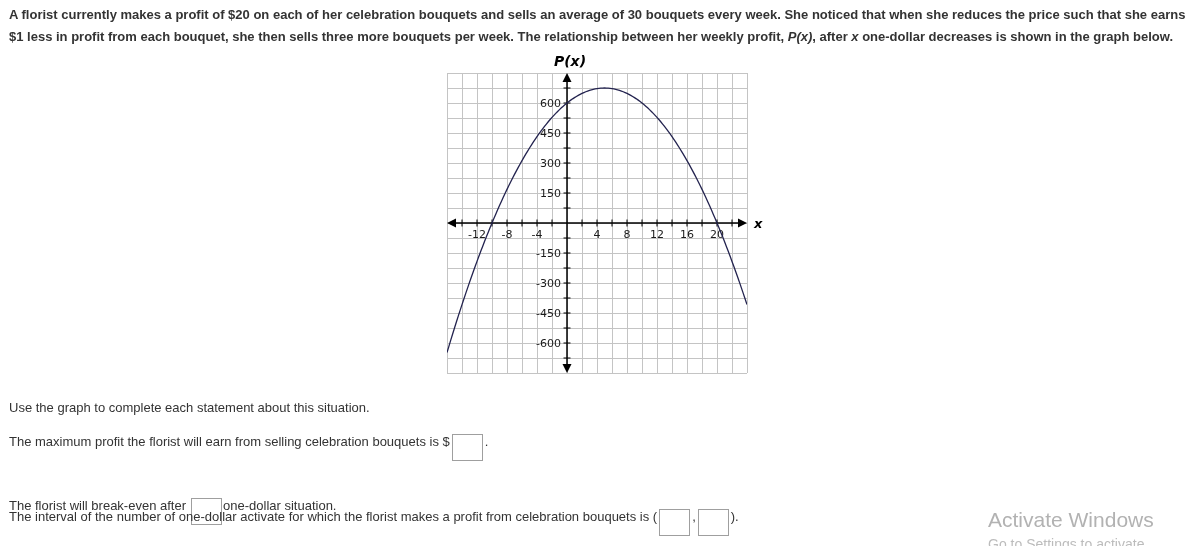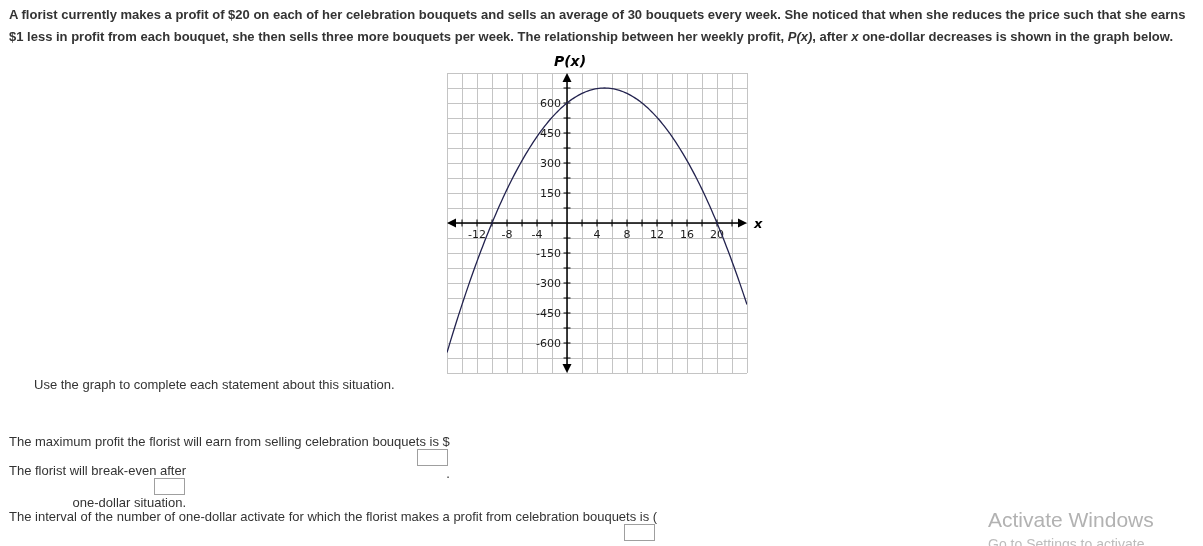--- a/index.html
+++ b/index.html
@@ -4,24 +4,24 @@
 <style>
   * { margin:0; padding:0; box-sizing:border-box; }
   html,body { width:1203px; height:546px; }
   body {
     position:relative; overflow:hidden; background:#ffffff;
     font-family:"Liberation Sans", sans-serif; color:#333333; font-size:13px;
   }
   .problem-text { position:absolute; left:9px; top:4px; right:8px; line-height:22px;font-weight:bold; }
   .problem-text i { font-style:italic; }
   .graph-wrap { position:absolute; left:437px; top:48px; width:340px; height:335px; }
-  .instruction { position:absolute; left:9px; top:377px;margin-left:25px; }
-  .stmt { position:absolute; left:9px; height:28px; display:flex; align-items:flex-end; white-space:pre;flex-direction:column; }
+  .instruction { position:absolute; left:9px; top:400px; }
+  .stmt { position:absolute; left:9px; height:28px; display:flex; align-items:flex-start; white-space:pre; }
   .stmt-1 { top:434px; }
-  .stmt-2 { top:463px; }
+  .stmt-2 { top:498px; }
   .stmt-3 { top:509px; }
   input.blank {
     width:31px; height:27px; border:1px solid #9f9f9f; background:#ffffff;
     font-family:"Liberation Sans",sans-serif; font-size:13px; text-align:center; outline:none;
     margin:0 2px;
   }
   .stmt-2 input.blank { margin-left:5px; margin-right:1px; }
   .stmt-3 input.blank { margin-left:2px; margin-right:2px; }
   .watermark { position:absolute; left:988px; top:508px; width:220px; }
   .watermark-line1 { font-size:21px; color:#b2b2b2; font-weight:400; }

